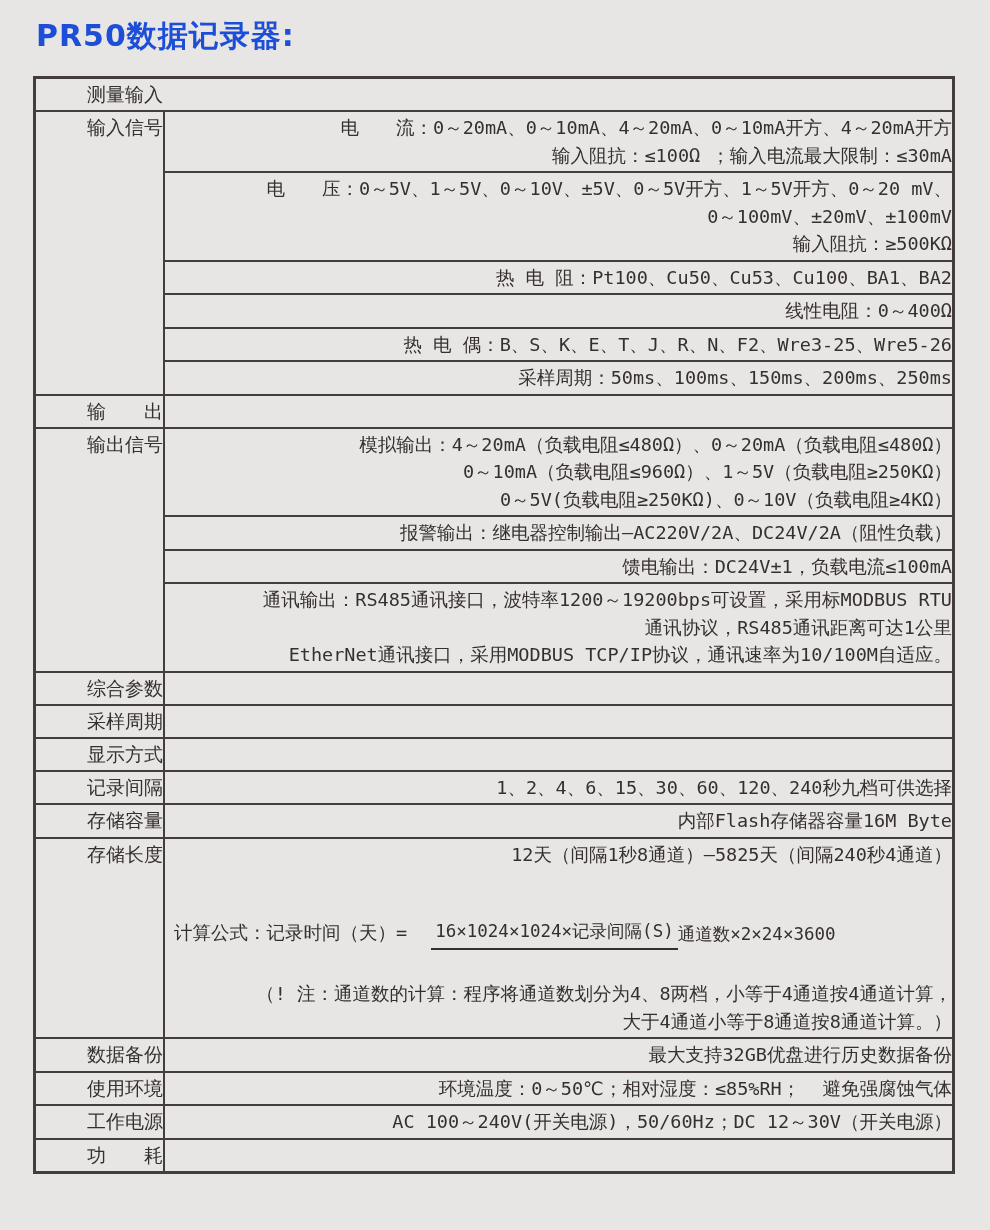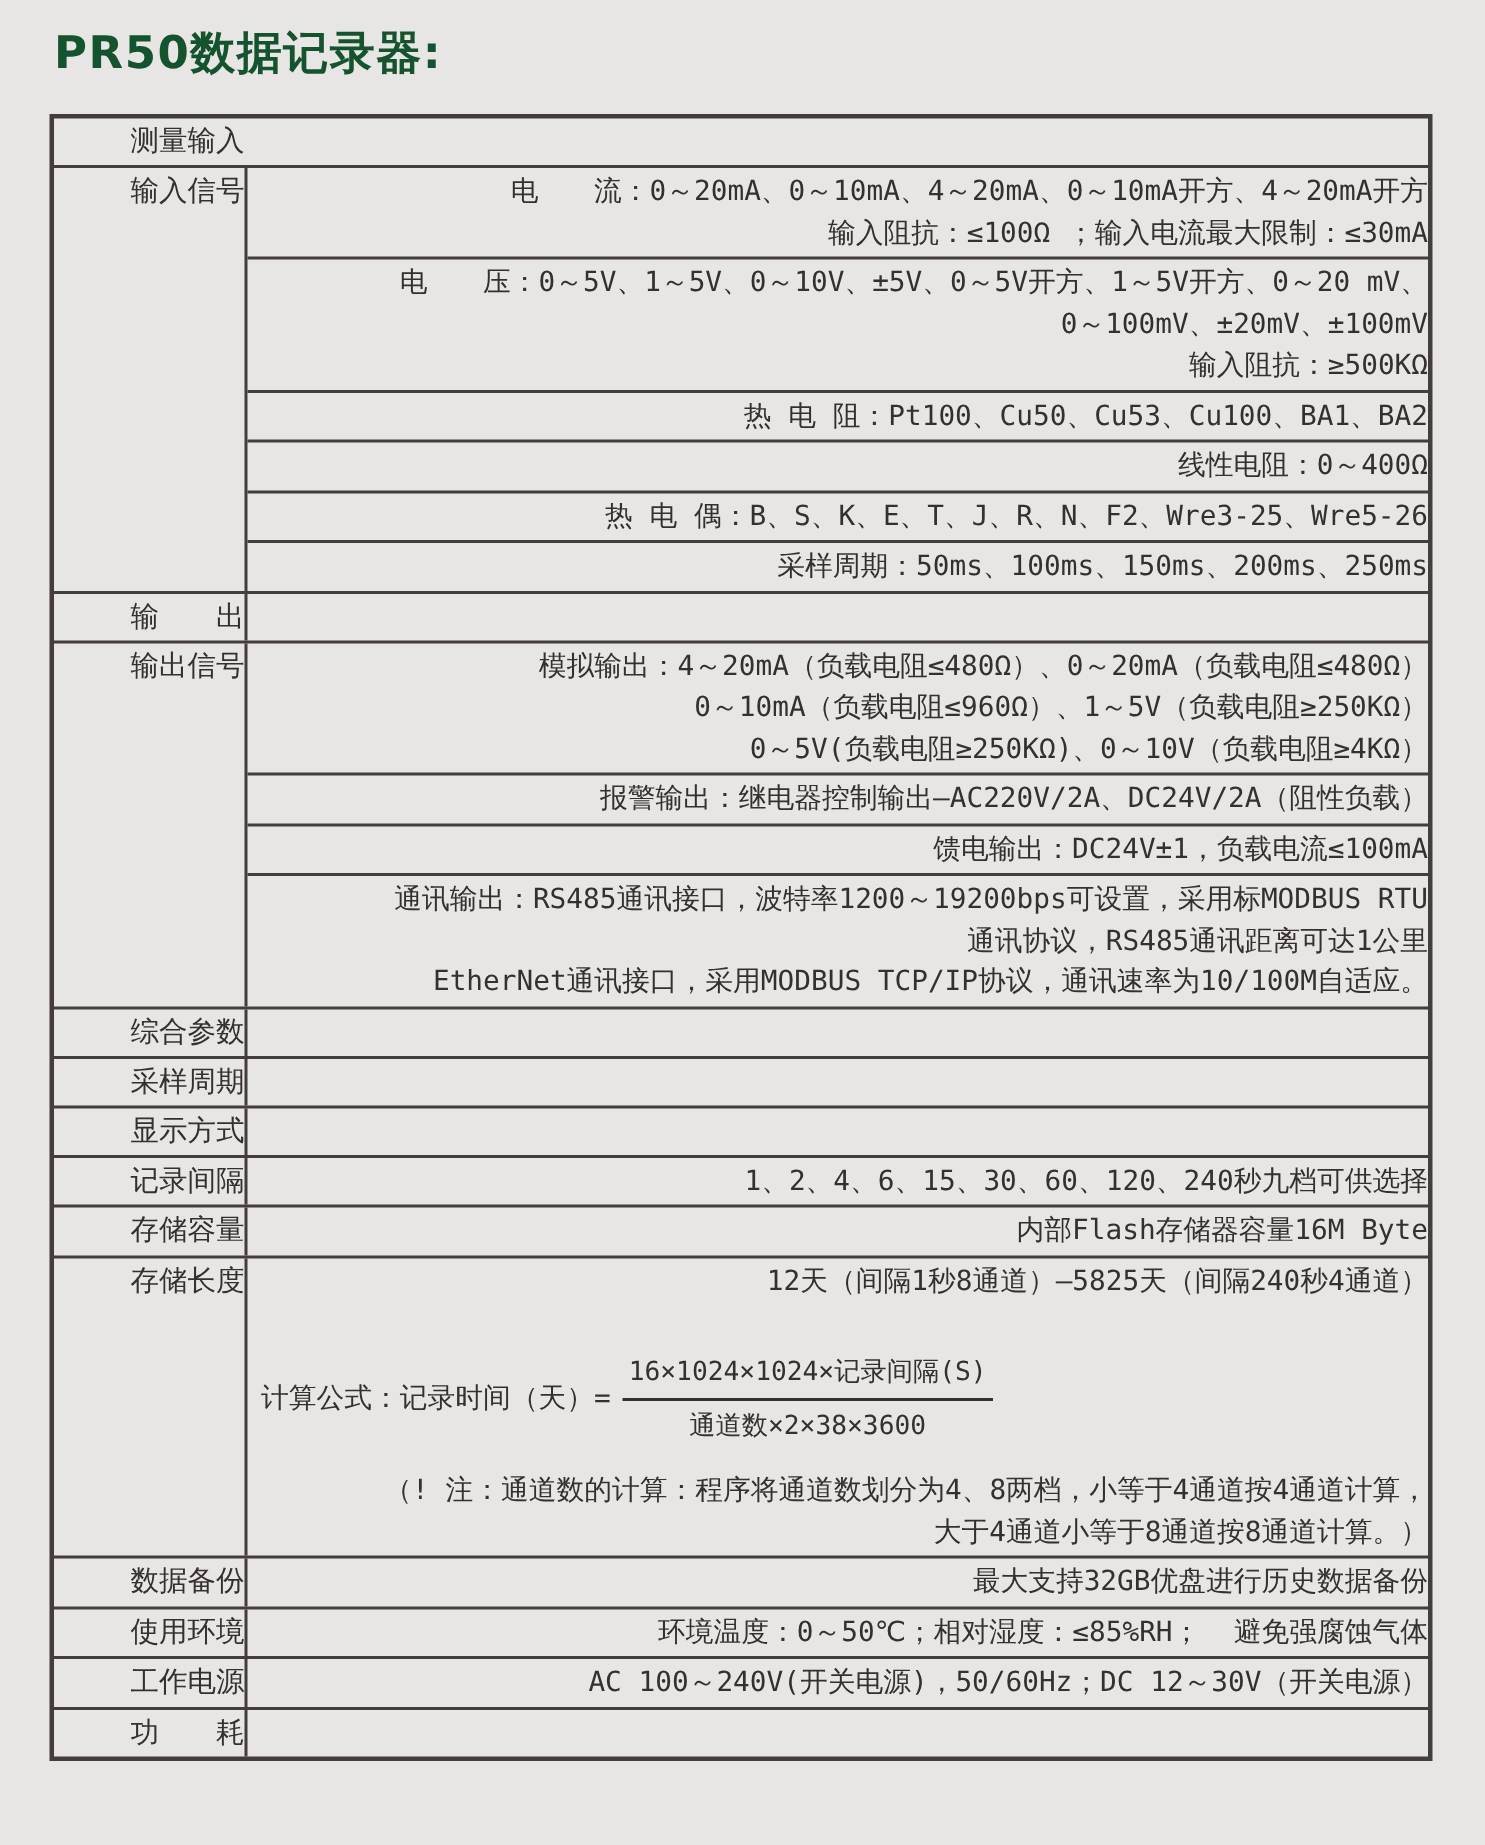--- a/index.html
+++ b/index.html
@@ -8,21 +8,21 @@
     background:#e8e5e5;
     font-family:"DejaVu Sans Mono","DejaVu Sans",sans-serif;
     color:#35302e;
     overflow:hidden;
   }
   .page-title{
     margin:16px 0 0 36px;
     font-size:30px;
     line-height:40px;
     font-weight:bold;
-    color:#14532d;
+    color:#1d4ed8;
     letter-spacing:1px;
     font-family:"DejaVu Sans","Liberation Sans",sans-serif;
   }
   .spec-table{
     margin:20px 0 0 33px;
     width:916px;
     border:3px solid #453c3d;
     background:#e8e5e5;
   }
   .t-row{display:flex;align-items:stretch;text-align:right;}
@@ -53,23 +53,23 @@
   .line.indent{padding-left:96px;}
   .spacer-sm{height:24px;}
   .spacer-xs{height:6px;}
   .formula-row{
     display:flex;
     align-items:center;
     height:82px;
   }
   .frac{
     display:inline-flex;
-    flex-direction:column;
+    flex-direction:row;
     align-items:center;
-    margin-left:8px;
+    margin-left:24px;
     vertical-align:middle;
   }
   .frac .num{
     font-size:17.5px;
     line-height:30px;
     padding:0 4px 2px 4px;
     border-bottom:2px solid #35302e;
     white-space:pre;
   }
   .frac .den{
@@ -179,21 +179,21 @@
   <div class="t-row">
     <div class="label-cell">存储长度</div>
     <div class="content-cell">
       <div class="sub-group">
         <div class="line">12天（间隔1秒8通道）—5825天（间隔240秒4通道）</div>
         <div class="spacer-sm"></div>
         <div class="formula-row">
           <span class="line">计算公式：记录时间（天）=</span>
           <span class="frac">
             <span class="num">16×1024×1024×记录间隔(S)</span>
-            <span class="den">通道数×2×38×3600</span>
+            <span class="den">通道数×2×24×3600</span>
           </span>
         </div>
         <div class="spacer-xs"></div>
         <div class="line">（! 注：通道数的计算：程序将通道数划分为4、8两档，小等于4通道按4通道计算，</div>
         <div class="line">大于4通道小等于8通道按8通道计算。）</div>
       </div>
     </div>
   </div>
 
   <div class="t-row">

